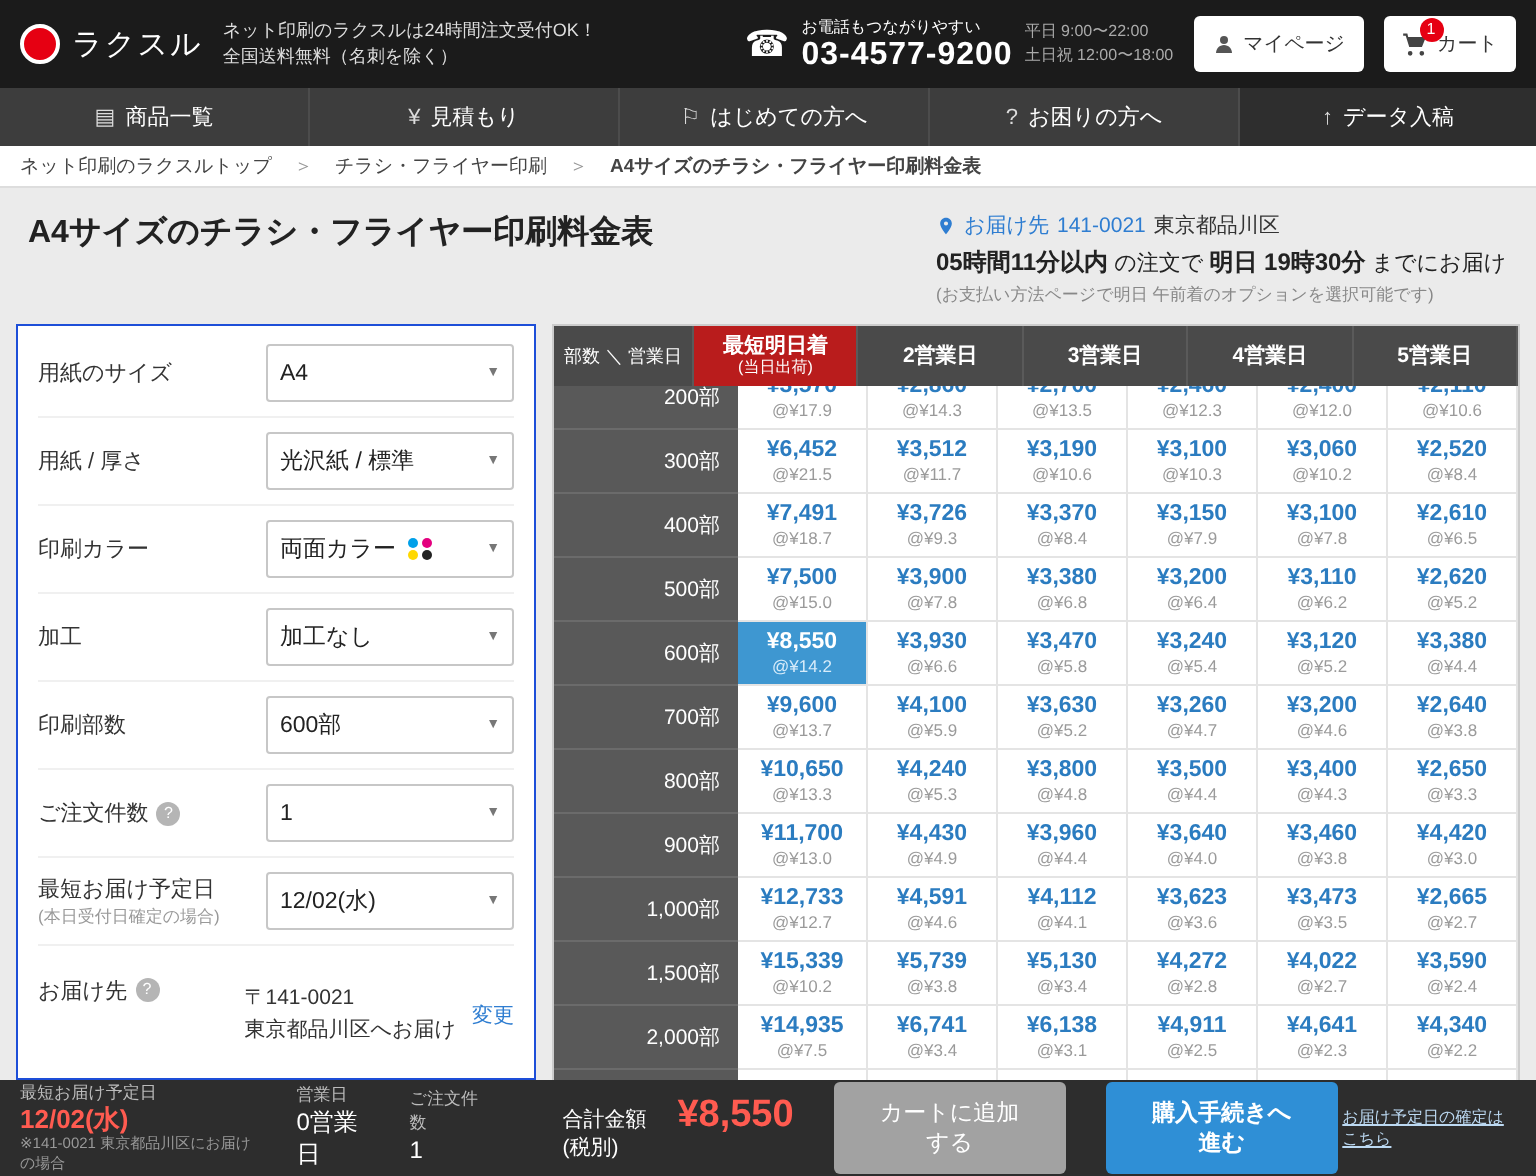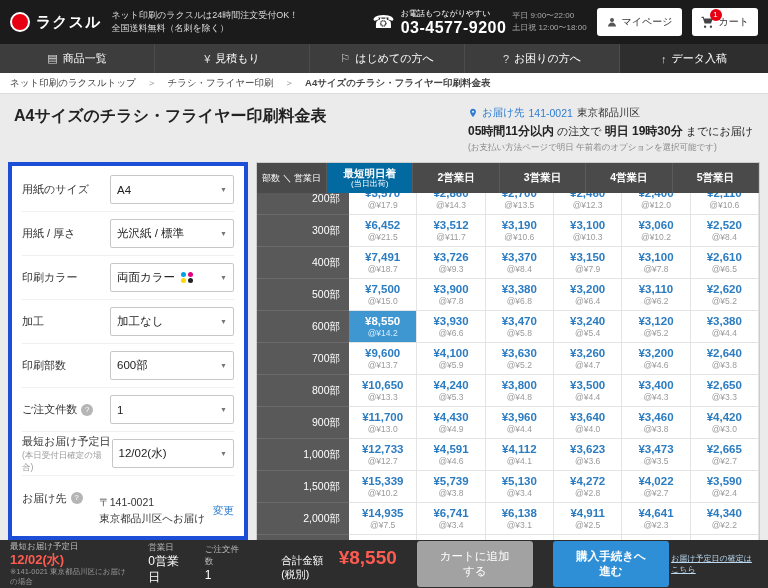--- a/index.html
+++ b/index.html
@@ -6,21 +6,21 @@
   html,body { width:768px; height:588px; overflow:hidden; background:#ebebeb;
     font-family:"Liberation Sans","DejaVu Sans",sans-serif; }
   .app { width:768px; height:588px; display:flex; flex-direction:column; }
 
   
   .topbar { height:44px; background:#1b1b1b; display:flex; align-items:center;
     padding:0 10px; gap:10px; color:#fff; flex:none; }
   .logo { display:flex; align-items:center; gap:6px; cursor:pointer; }
   .logo-mark { width:20px; height:20px; border-radius:50%; background:#e60012;
     border:2px solid #fff; }
-  .logo-text { font-size:15px; font-weight:bold; letter-spacing:1px; }
+  .logo-text { font-size:15px; font-weight:normal; letter-spacing:1px; }
   .promo { font-size:9px; color:#ddd; line-height:1.4; }
   .spacer { flex:1; }
   .phone-wrap { display:flex; align-items:center; gap:6px; }
   .phone-icon { font-size:18px; color:#fff; }
   .phone-label { font-size:8px; color:#fff; }
   .phone-number { font-size:16px; font-weight:bold; letter-spacing:.5px; }
   .phone-hours { font-size:8px; color:#aaa; line-height:1.5; }
   .hdr-btn { display:flex; align-items:center; gap:4px; background:#fff; border:none;
     border-radius:3px; height:28px; padding:0 9px; font-size:10px; color:#333; cursor:pointer; }
   .cart-wrap { position:relative; display:inline-flex; }
@@ -51,21 +51,21 @@
   .delivery-info { width:286px; color:#333; }
   .d-line1 { display:flex; align-items:center; gap:4px; font-size:10.5px; color:#2e7dd1; }
   .d-line1 .city { color:#333; }
   .d-line2 { font-size:11px; margin-top:3px; color:#222; }
   .d-line2 b { font-size:12px; }
   .d-note { font-size:8.5px; color:#888; margin-top:2px; }
 
   .body-cols { display:flex; gap:8px; flex:1; min-height:0; }
 
   
-  .panel { width:240px; flex:none; background:#fff; border:4px solid #1d4ed8; padding:2px 10px 0; }
+  .panel { width:260px; flex:none; background:#fff; border:1px solid #1d4ed8; padding:2px 10px 0; }
   .form-row { display:flex; align-items:center; justify-content:space-between; height:44px;
     border-bottom:1px solid #f0f0f0; }
   .form-row.addr-row { border-bottom:none; }
   .form-label-wrap { }
   .form-label { font-size:11px; color:#333; display:flex; align-items:center; gap:4px; }
   .form-sub { font-size:8.5px; color:#999; margin-top:1px; }
   .help-icon { width:12px; height:12px; border-radius:50%; background:#b5b5b5; color:#fff;
     font-size:8px; line-height:12px; text-align:center; display:inline-block; cursor:pointer; }
   .select-box { width:124px; height:29px; border:1px solid #c7c7c7; border-radius:2px;
     background:#fff; display:flex; align-items:center; padding:0 6px; font-size:11.5px;
@@ -78,21 +78,21 @@
   .change-link { font-size:10.5px; color:#2e7dd1; margin-left:8px; cursor:pointer; }
 
   
   .table-wrap { flex:1; min-width:0; display:flex; flex-direction:column; min-height:0;
     border:1px solid #ccc; border-bottom:none; background:#fff; }
   .thead { display:flex; height:30px; flex:none; }
   .th-cell { flex:1; background:#4a4a4a; color:#fff; font-size:10.5px; font-weight:bold;
     display:flex; flex-direction:column; align-items:center; justify-content:center;
     border-right:1px solid #5a5a5a; }
   .th-corner { flex:none; width:70px; font-weight:normal; font-size:9px; }
-  .th-express { background:#0369a1; line-height:1.15; }
+  .th-express { background:#b91c1c; line-height:1.15; }
   .th-sub { font-size:8px; font-weight:normal; }
   .rows-viewport { flex:1; overflow:hidden; min-height:0; }
   .rows-inner { margin-top:-10px; }
   .p-row { display:flex; height:32px; }
   .qty-cell { width:92px; flex:none; background:#595959; color:#fff; font-size:10.5px;
     display:flex; align-items:center; justify-content:flex-end; padding-right:9px;
     border-bottom:1px solid #6b6b6b; }
   .p-cell { flex:1; background:#fff; border-right:1px solid #e4e4e4; border-bottom:1px solid #e4e4e4;
     display:flex; flex-direction:column; align-items:center; justify-content:center; cursor:pointer; }
   .price { font-size:11.5px; font-weight:bold; color:#2b7cc0; line-height:1.2; }

